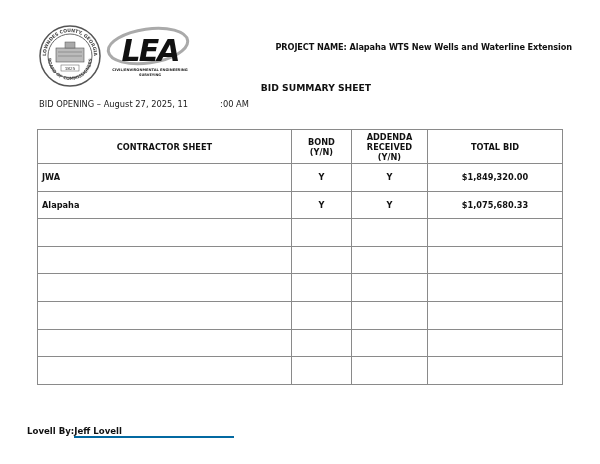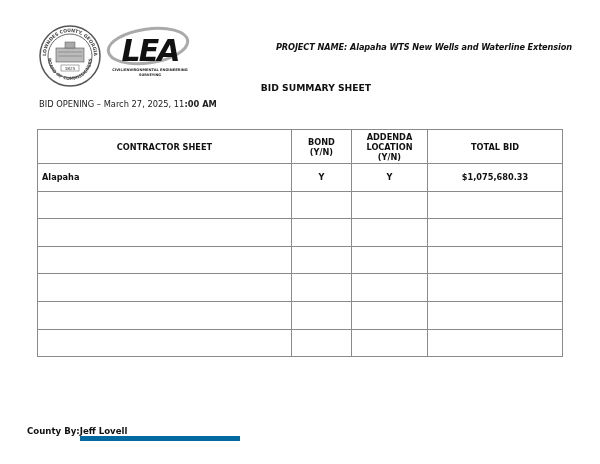--- a/index.html
+++ b/index.html
@@ -1,30 +1,30 @@
 <!DOCTYPE html>
 <html><head>
 <meta charset="utf-8">
 <style>
   html, body { margin: 0; padding: 0; background: #ffffff; }
   body { width: 600px; height: 464px; position: relative; overflow: hidden; font-family: "DejaVu Sans", sans-serif; color: #111; }
   .seal { position: absolute; left: 39px; top: 25px; width: 62px; height: 62px; }
   .lea-logo { position: absolute; left: 106px; top: 24px; width: 88px; height: 58px; text-align: right; }
-  .project-block { position: absolute; right: 28px; top: 40px; text-align: right; font-family: "DejaVu Sans", sans-serif; font-weight: bold; font-size: 8.2px; line-height: 14px; letter-spacing: -0.1px; font-style: italic; }
+  .project-block { position: absolute; right: 28px; top: 40px; text-align: right; font-family: "DejaVu Sans", sans-serif; font-weight: bold; font-size: 8.2px; line-height: 14px; letter-spacing: -0.1px; }
   .sheet-title { position: absolute; left: 0; width: 600px; top: 82px; text-align: center; font-weight: bold; font-size: 9.2px; padding-left: 32px; box-sizing: border-box; }
   .bid-opening { position: absolute; left: 39px; top: 99px; font-size: 8.3px; color: #222; }
-  .bid-opening b { font-weight: bold; }
+  .bid-opening b { font-weight: normal; margin-left: 32px; }
   table.bids { position: absolute; left: 37px; top: 129px; width: 525px; border-collapse: collapse; table-layout: fixed; }
   table.bids td, table.bids th { border: 1px solid #8a8a8a; font-family: "DejaVu Sans", sans-serif; font-size: 8.2px; font-weight: bold; padding: 0; }
   table.bids th { height: 33px; text-align: center; line-height: 10px; }
   table.bids td { height: 26.6px; }
   td.name { text-align: left; padding-left: 4px !important; }
   td.center { text-align: center; }
   .opened { position: absolute; left: 27px; top: 426px; font-weight: bold; font-size: 8.6px; }
-  .opened .line { display: inline-block; border-bottom: 5px solid #0369a1; min-width: 160px; }
+  .opened .line { display: inline-block; border-bottom: 2px solid #0369a1; min-width: 160px; }
 </style>
 </head>
 <body>
 
 <div class="seal">
   <svg width="62" height="62" viewBox="0 0 62 62">
     <circle cx="31" cy="31" r="30" fill="#fff" stroke="#555" stroke-width="1.5"></circle>
     <circle cx="31" cy="31" r="22" fill="#fff" stroke="#666" stroke-width="1"></circle>
     <defs>
       <path id="topArc" d="M 7 31 A 24 24 0 0 1 55 31"></path>
@@ -49,38 +49,44 @@
     <text x="44" y="52" font-size="3.4" font-weight="bold" text-anchor="middle" fill="#222" font-family="DejaVu Sans, sans-serif">SURVEYING</text>
   </svg>
 </div>
 
 <div class="project-block">
   <div>PROJECT NAME: Alapaha WTS New Wells and Waterline Extension</div>
 </div>
 
 <div class="sheet-title">BID SUMMARY SHEET</div>
 
-<div class="bid-opening"><span>BID OPENING – March 27, 2025, 11</span><b>:00 AM</b></div>
+<div class="bid-opening"><span>BID OPENING – August 27, 2025, 11</span><b>:00 AM</b></div>
 
 <table class="bids">
   <colgroup>
     <col style="width:254px">
     <col style="width:60px">
     <col style="width:76px">
     <col style="width:135px">
   </colgroup>
   <thead>
     <tr>
       <th>CONTRACTOR SHEET</th>
       <th><span>BOND</span><br><span>(Y/N)</span></th>
-      <th><span>ADDENDA</span><br><span>LOCATION</span><br><span>(Y/N)</span></th>
+      <th><span>ADDENDA</span><br><span>RECEIVED</span><br><span>(Y/N)</span></th>
       <th>TOTAL BID</th>
     </tr>
   </thead>
   <tbody>
+    <tr>
+      <td class="name">JWA</td>
+      <td class="center">Y</td>
+      <td class="center">Y</td>
+      <td class="center">$1,849,320.00</td>
+    </tr>
     <tr>
       <td class="name">Alapaha</td>
       <td class="center">Y</td>
       <td class="center">Y</td>
       <td class="center">$1,075,680.33</td>
     </tr>
     <tr>
       <td class="name"></td>
       <td class="center"></td>
       <td class="center"></td>
@@ -113,14 +119,14 @@
     <tr>
       <td class="name"></td>
       <td class="center"></td>
       <td class="center"></td>
       <td class="center"></td>
     </tr>
   </tbody>
 </table>
 
 <div class="opened">
-  <span>County By:</span><span class="line"> Jeff Lovell</span>
+  <span>Lovell By:</span><span class="line"> Jeff Lovell</span>
 </div>
 
 </body></html>

